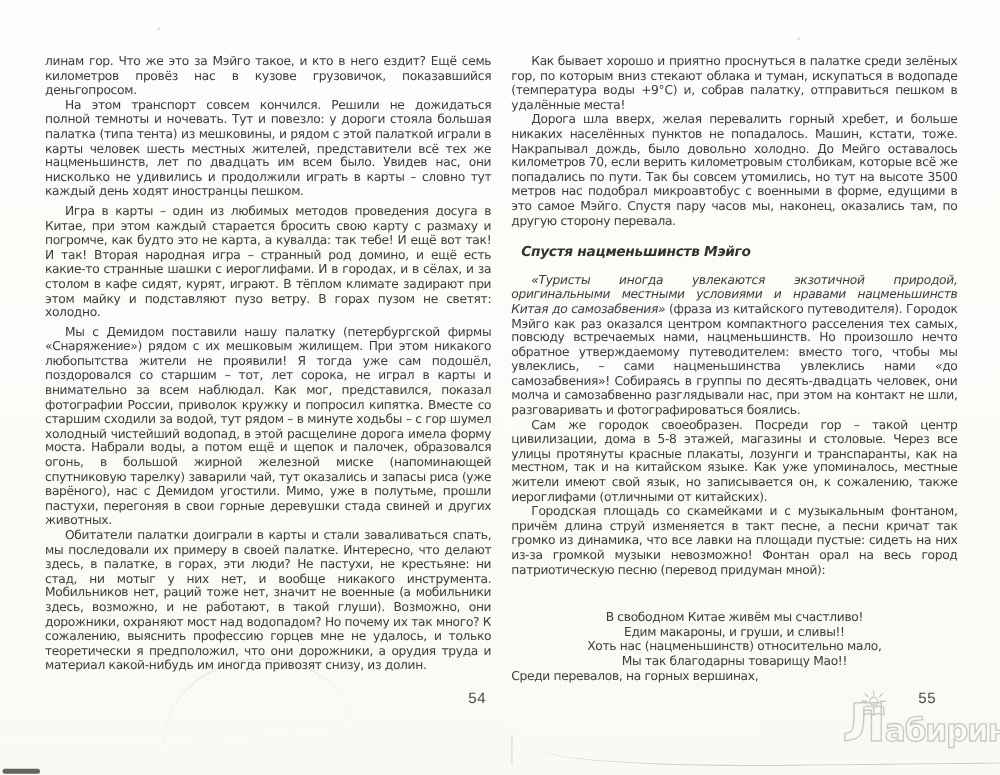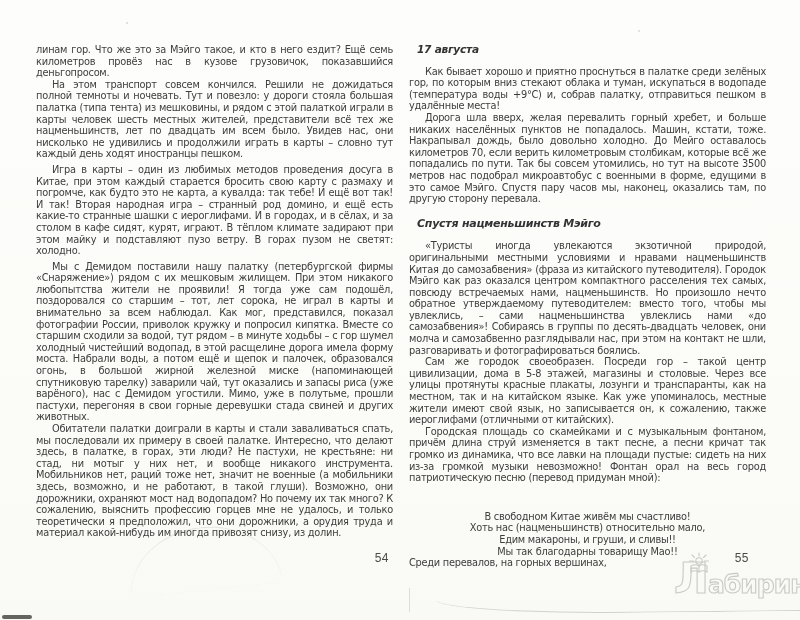--- a/index.html
+++ b/index.html
@@ -30,21 +30,21 @@
     font-size: 10.6px; color: #333;
     text-indent: 8px; margin: 0 0 10px 0 !important;
     text-align: left;
   }
   .section-header {
     font-weight: bold; font-style: italic;
     font-size: 11px; color: #333;
     text-indent: 8px; margin: 13px 0 11px 0 !important;
     text-align: left;
   }
-  .quote-italic { }
+  .quote-italic { font-style: italic; }
 
   .verse { margin-top: 27px; margin-left: 0; text-align: center; }
   .verse div { line-height: 11.6px; }
   .closing-line { margin-top: 12px; margin-left: 14px; text-align: left; }
 
   .page-num {
     position: absolute; top: 551px; width: 357px;
     text-align: right;
     font-family: Liberation Sans, sans-serif;
     font-size: 12px; color: #4a4a48; letter-spacing: 0.5px;
@@ -97,31 +97,30 @@
   <div class="col col-left">
     <p>линам гор. Что же это за Мэйго такое, и кто в него ездит? Ещё семь километров провёз нас в кузове грузовичок, показавшийся деньгопросом.</p>
     <p class="indent">На этом транспорт совсем кончился. Решили не дожидаться полной темноты и ночевать. Тут и повезло: у дороги стояла большая палатка (типа тента) из мешковины, и рядом с этой палаткой играли в карты человек шесть местных жителей, представители всё тех же нацменьшинств, лет по двадцать им всем было. Увидев нас, они нисколько не удивились и продолжили играть в карты – словно тут каждый день ходят иностранцы пешком.</p>
     <p class="indent gap">Игра в карты – один из любимых методов проведения досуга в Китае, при этом каждый старается бросить свою карту с размаху и погромче, как будто это не карта, а кувалда: так тебе! И ещё вот так! И так! Вторая народная игра – странный род домино, и ещё есть какие-то странные шашки с иероглифами. И в городах, и в сёлах, и за столом в кафе сидят, курят, играют. В тёплом климате задирают при этом майку и подставляют пузо ветру. В горах пузом не светят: холодно.</p>
     <p class="indent gap">Мы с Демидом поставили нашу палатку (петербургской фирмы «Снаряжение») рядом с их мешковым жилищем. При этом никакого любопытства жители не проявили! Я тогда уже сам подошёл, поздоровался со старшим – тот, лет сорока, не играл в карты и внимательно за всем наблюдал. Как мог, представился, показал фотографии России, приволок кружку и попросил кипятка. Вместе со старшим сходили за водой, тут рядом – в минуте ходьбы – с гор шумел холодный чистейший водопад, в этой расщелине дорога имела форму моста. Набрали воды, а потом ещё и щепок и палочек, образовался огонь, в большой жирной железной миске (напоминающей спутниковую тарелку) заварили чай, тут оказались и запасы риса (уже варёного), нас с Демидом угостили. Мимо, уже в полутьме, прошли пастухи, перегоняя в свои горные деревушки стада свиней и других животных.</p>
     <p class="indent">Обитатели палатки доиграли в карты и стали заваливаться спать, мы последовали их примеру в своей палатке. Интересно, что делают здесь, в палатке, в горах, эти люди? Не пастухи, не крестьяне: ни стад, ни мотыг у них нет, и вообще никакого инструмента. Мобильников нет, раций тоже нет, значит не военные (а мобильники здесь, возможно, и не работают, в такой глуши). Возможно, они дорожники, охраняют мост над водопадом? Но почему их так много? К сожалению, выяснить профессию горцев мне не удалось, и только теоретически я предположил, что они дорожники, а орудия труда и материал какой-нибудь им иногда привозят снизу, из долин.</p>
   </div>
   <div class="page-num page-num-left">54</div>
 
   <div class="col col-right">
-    <p class="date-header">17 августа</p>
     <p class="indent">Как бывает хорошо и приятно проснуться в палатке среди зелёных гор, по которым вниз стекают облака и туман, искупаться в водопаде (температура воды +9°С) и, собрав палатку, отправиться пешком в удалённые места!</p>
     <p class="indent">Дорога шла вверх, желая перевалить горный хребет, и больше никаких населённых пунктов не попадалось. Машин, кстати, тоже. Накрапывал дождь, было довольно холодно. До Мейго оставалось километров 70, если верить километровым столбикам, которые всё же попадались по пути. Так бы совсем утомились, но тут на высоте 3500 метров нас подобрал микроавтобус с военными в форме, едущими в это самое Мэйго. Спустя пару часов мы, наконец, оказались там, по другую сторону перевала.</p>
     <p class="section-header">Спустя нацменьшинств Мэйго</p>
     <p class="indent"><span class="quote-italic">«Туристы иногда увлекаются экзотичной природой, оригинальными местными условиями и нравами нацменьшинств Китая до самозабвения»</span><span> (фраза из китайского путеводителя). Городок Мэйго как раз оказался центром компактного расселения тех самых, повсюду встречаемых нами, нацменьшинств. Но произошло нечто обратное утверждаемому путеводителем: вместо того, чтобы мы увлеклись, – сами нацменьшинства увлеклись нами «до самозабвения»! Собираясь в группы по десять-двадцать человек, они молча и самозабвенно разглядывали нас, при этом на контакт не шли, разговаривать и фотографироваться боялись.</span></p>
     <p class="indent">Сам же городок своеобразен. Посреди гор – такой центр цивилизации, дома в 5-8 этажей, магазины и столовые. Через все улицы протянуты красные плакаты, лозунги и транспаранты, как на местном, так и на китайском языке. Как уже упоминалось, местные жители имеют свой язык, но записывается он, к сожалению, также иероглифами (отличными от китайских).</p>
     <p class="indent">Городская площадь со скамейками и с музыкальным фонтаном, причём длина струй изменяется в такт песне, а песни кричат так громко из динамика, что все лавки на площади пустые: сидеть на них из-за громкой музыки невозможно! Фонтан орал на весь город патриотическую песню (перевод придуман мной):</p>
     <div class="verse">
       <div>В свободном Китае живём мы счастливо!</div>
+      <div>Едим макароны, и груши, и сливы!!</div>
       <div>Хоть нас (нацменьшинств) относительно мало,</div>
-      <div>Едим макароны, и груши, и сливы!!</div>
       <div>Мы так благодарны товарищу Мао!!</div>
     </div>
     <p class="closing-line">Среди перевалов, на горных вершинах,</p>
   </div>
   <div class="page-num page-num-right">55</div>
 
   <div class="watermark">
     <svg class="wm-icon" width="30" height="24" viewBox="0 0 30 24">
       <g stroke="#c9c9c6" stroke-width="1.1" fill="none" stroke-linecap="round">
         <circle cx="15" cy="10" r="3.2"></circle>

